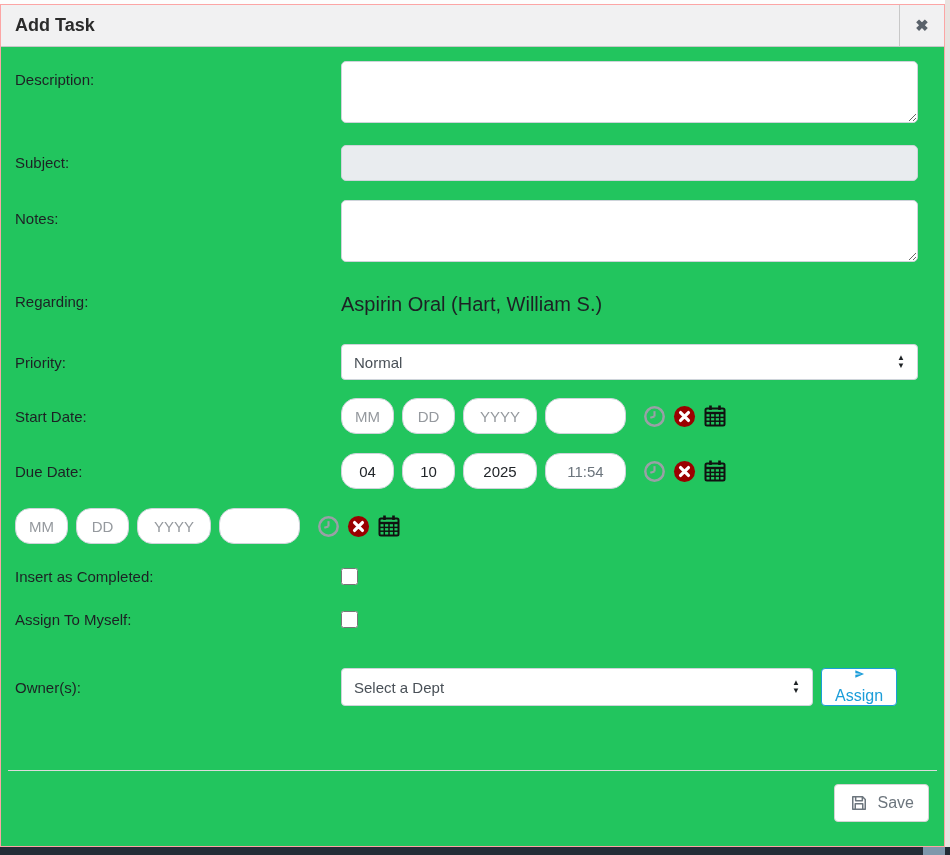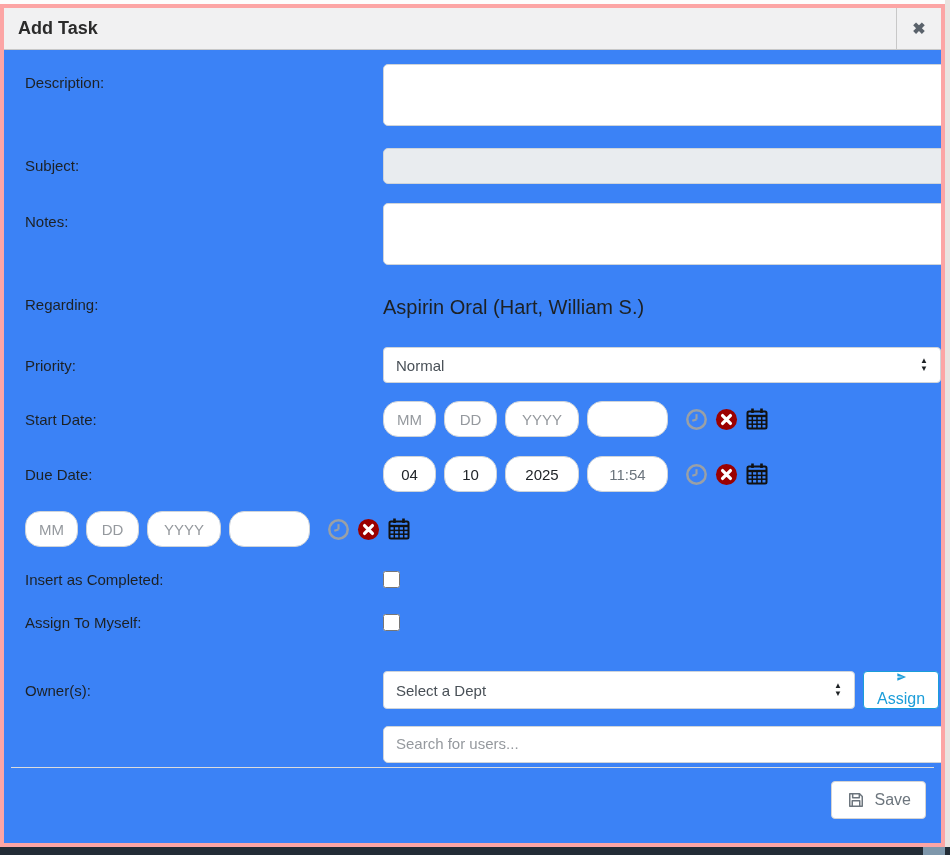--- a/index.html
+++ b/index.html
@@ -6,32 +6,32 @@
   html,body { background:#fff; }
   body { font-family:"Liberation Sans", sans-serif; }
 
   .screen { position:relative; width:950px; height:855px; background:#fdfdfd; overflow:hidden; }
 
   .right-strip  { position:absolute; top:0; right:0; width:5px; height:100%; background:#e9e3e0; }
   .bottom-strip { position:absolute; bottom:0; left:0; width:100%; height:8px; background:#222c36; }
   .bottom-strip-accent { position:absolute; bottom:0; right:5px; width:22px; height:8px; background:#7e97ab; }
 
   .modal { position:absolute; left:0; top:4px; width:945px; height:843px;
-           background:#3b82f6; border:4px solid #fca5a5; display:flex; flex-direction:column; }
+           background:#22c55e; border:1px solid #fca5a5; display:flex; flex-direction:column; }
 
   .modal-header { height:42px; background:#f1f1f2; border-bottom:1px solid #c8c8c8;
                   display:flex; align-items:center; flex:0 0 auto; }
   .modal-title  { padding-left:14px; font-size:18px; font-weight:bold; color:#2b2b2b; }
   .close-btn    { margin-left:auto; width:45px; height:100%; border-left:1px solid #c8c8c8;
                   display:flex; align-items:center; justify-content:center; cursor:pointer;
                   font-size:16px; font-weight:bold; color:#5a626b; background:#f1f1f2; }
 
   .modal-body { flex:1 1 auto; overflow:hidden; }
 
-  .row { display:flex; padding-left:21px;gap:32px; }
+  .row { display:flex; padding-left:14px; }
   .row .label { width:326px; font-size:15px; color:#1d2124; flex:0 0 auto; }
   .field-area { width:577px; flex:0 0 auto; }
 
   .row-desc     { margin-top:14px; }  .row-desc .label,
   .row-notes    .label              { padding-top:10px; }
   .row-subject  { margin-top:18px; } .row-subject .label { padding-top:9px; }
   .row-notes    { margin-top:19px; }
   .row-regard   { margin-top:27px; }
   .row-priority { margin-top:28px; align-items:center; }
   .row-date     { margin-top:18px; align-items:center; }
@@ -269,23 +269,20 @@
             <svg viewBox="0 0 24 24" width="19" height="19">
               <path d="M2 21 L23 12 L2 3 L2 10 L17 12 L2 14 Z" fill="#1b9dd9"></path>
             </svg>
             <span>Assign</span>
           </button>
         </div>
       </div>
 
       <div class="row row-search">
         <span class="label"></span>
-        <div class="field-area">
-          <textarea class="search-box" rows="1" placeholder="Search for users..." style=""></textarea>
-        </div>
       </div>
 
     </div>
 
     <div class="modal-footer">
       <button class="save-btn">
         <svg viewBox="0 0 24 24" width="20" height="20" fill="none" stroke="#6c757d" stroke-width="1.8" stroke-linejoin="round">
           <path d="M4.5 4.5 h11.8 l3.2 3.2 V19.5 H4.5 Z"></path>
           <path d="M8 4.5 v4.8 h8 V4.9"></path>
           <path d="M7.5 19.5 v-6.6 h9 v6.6"></path>

